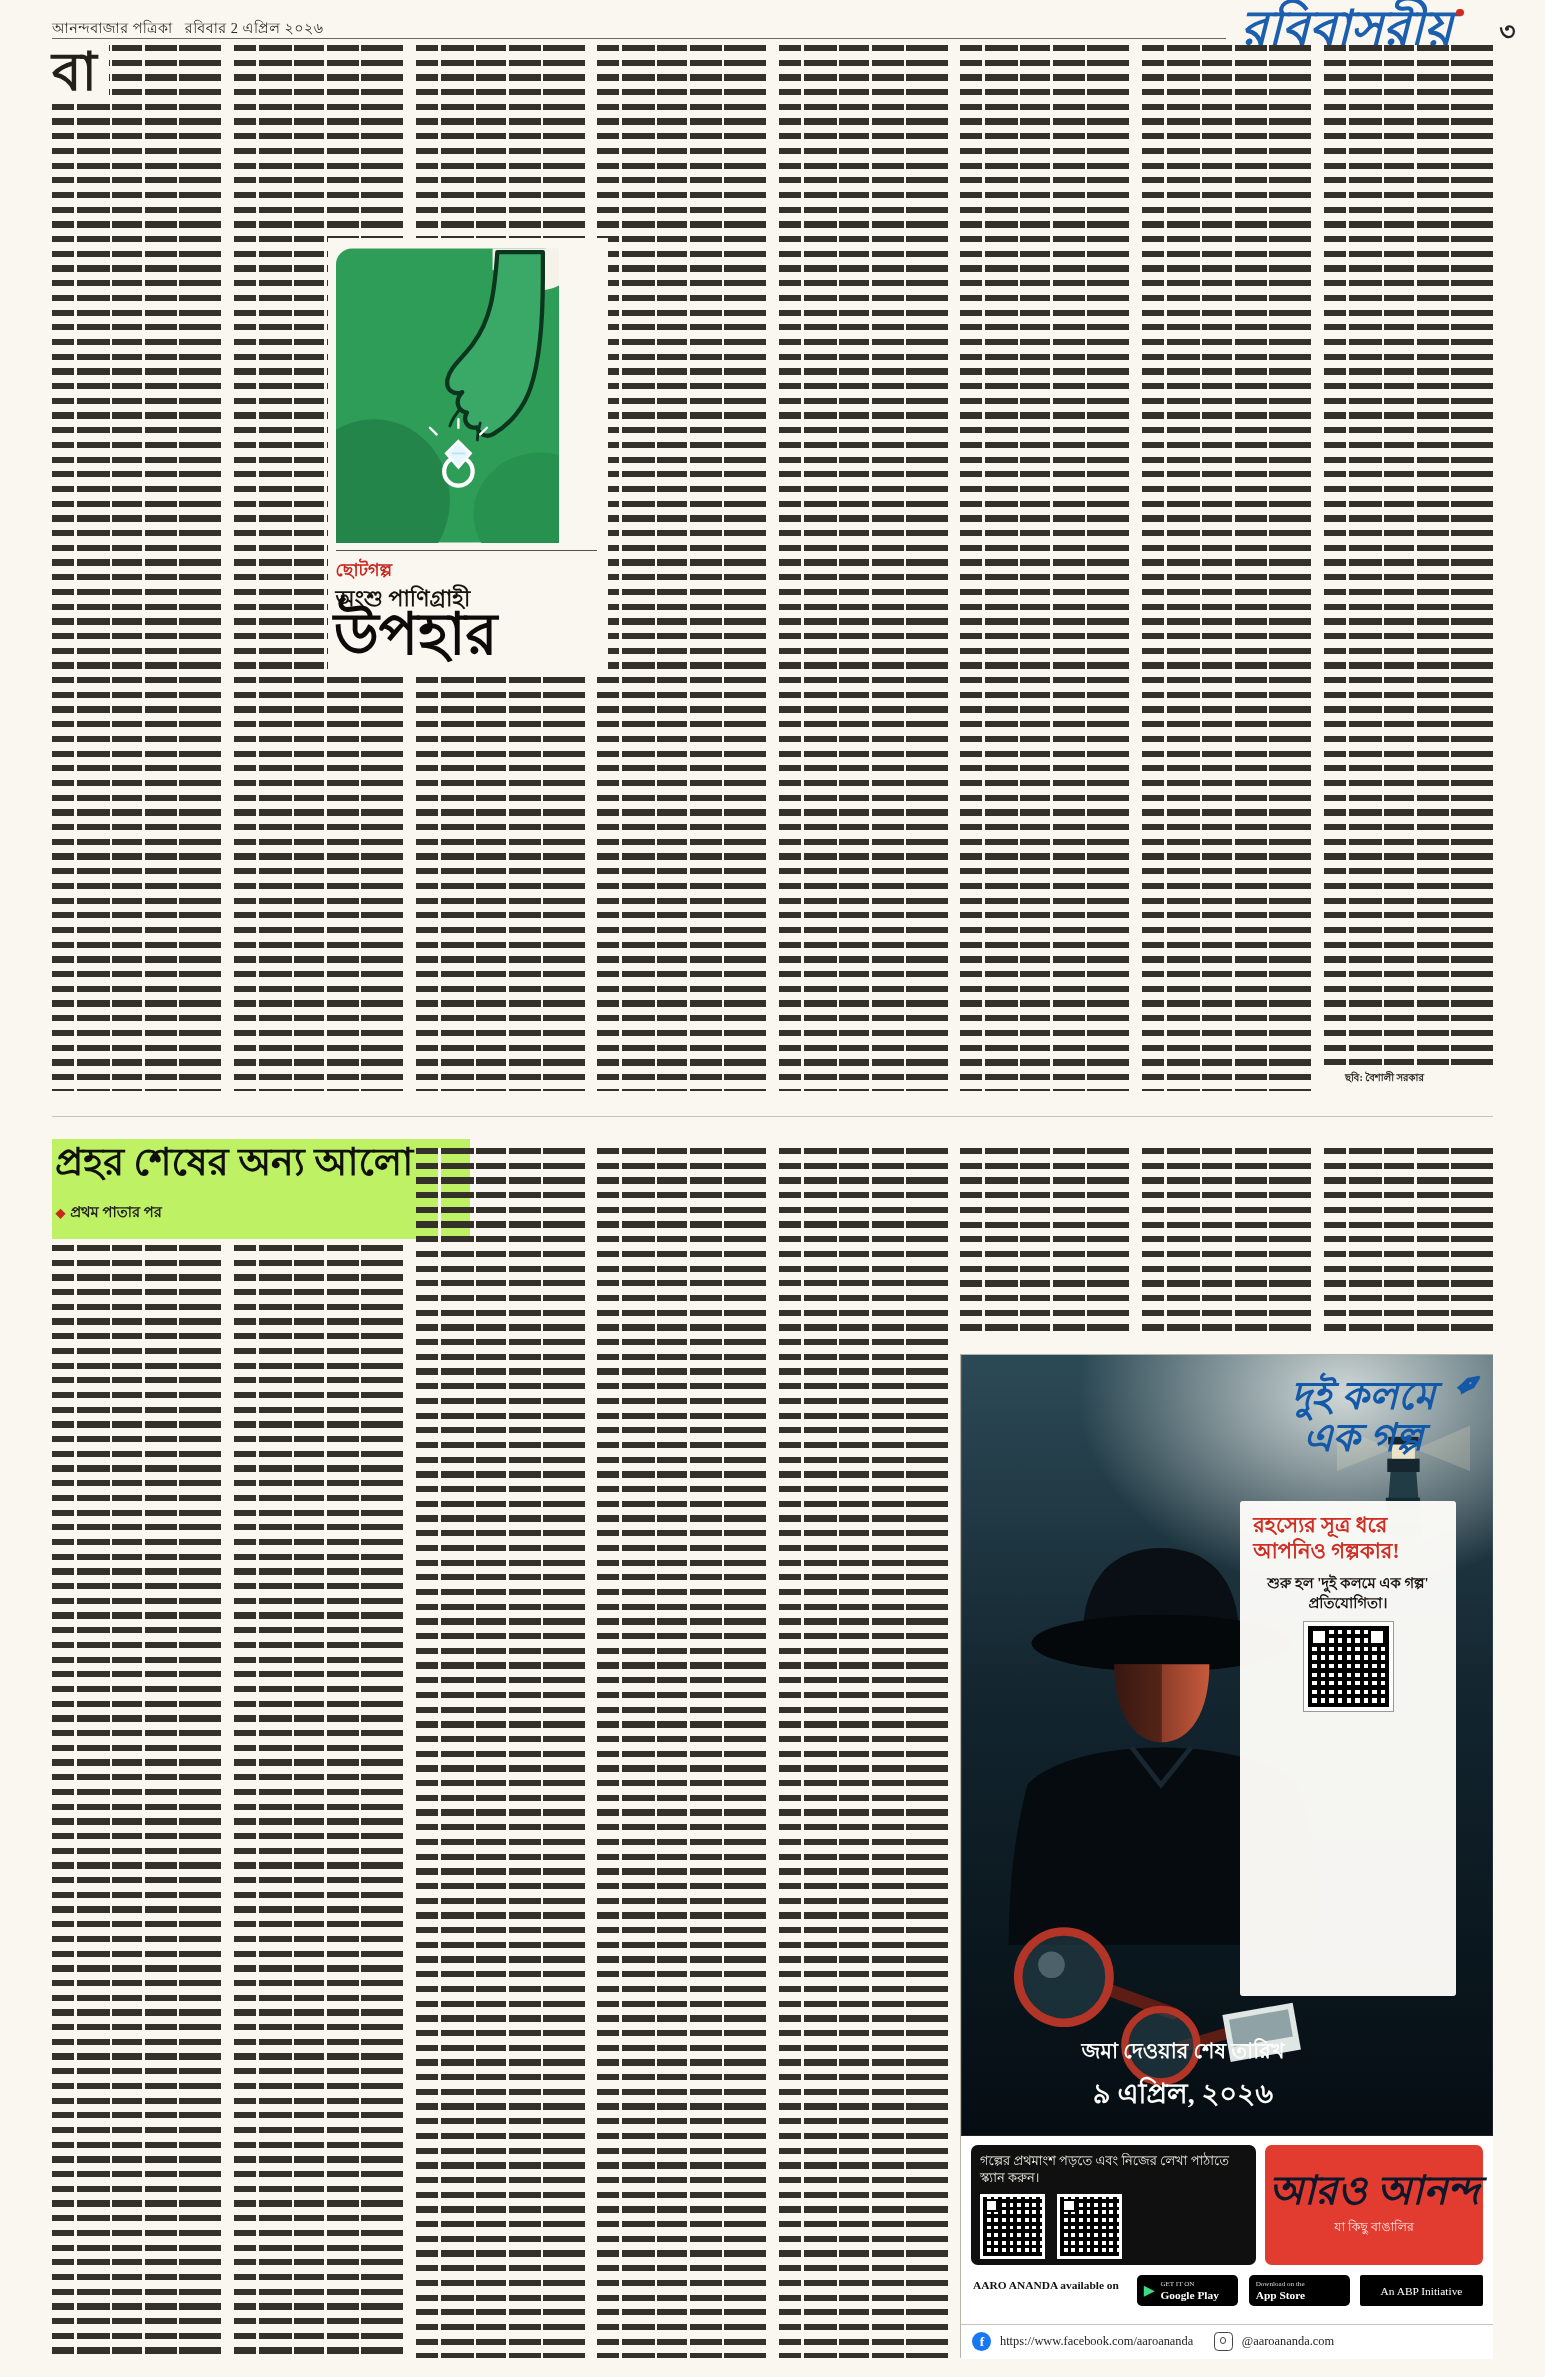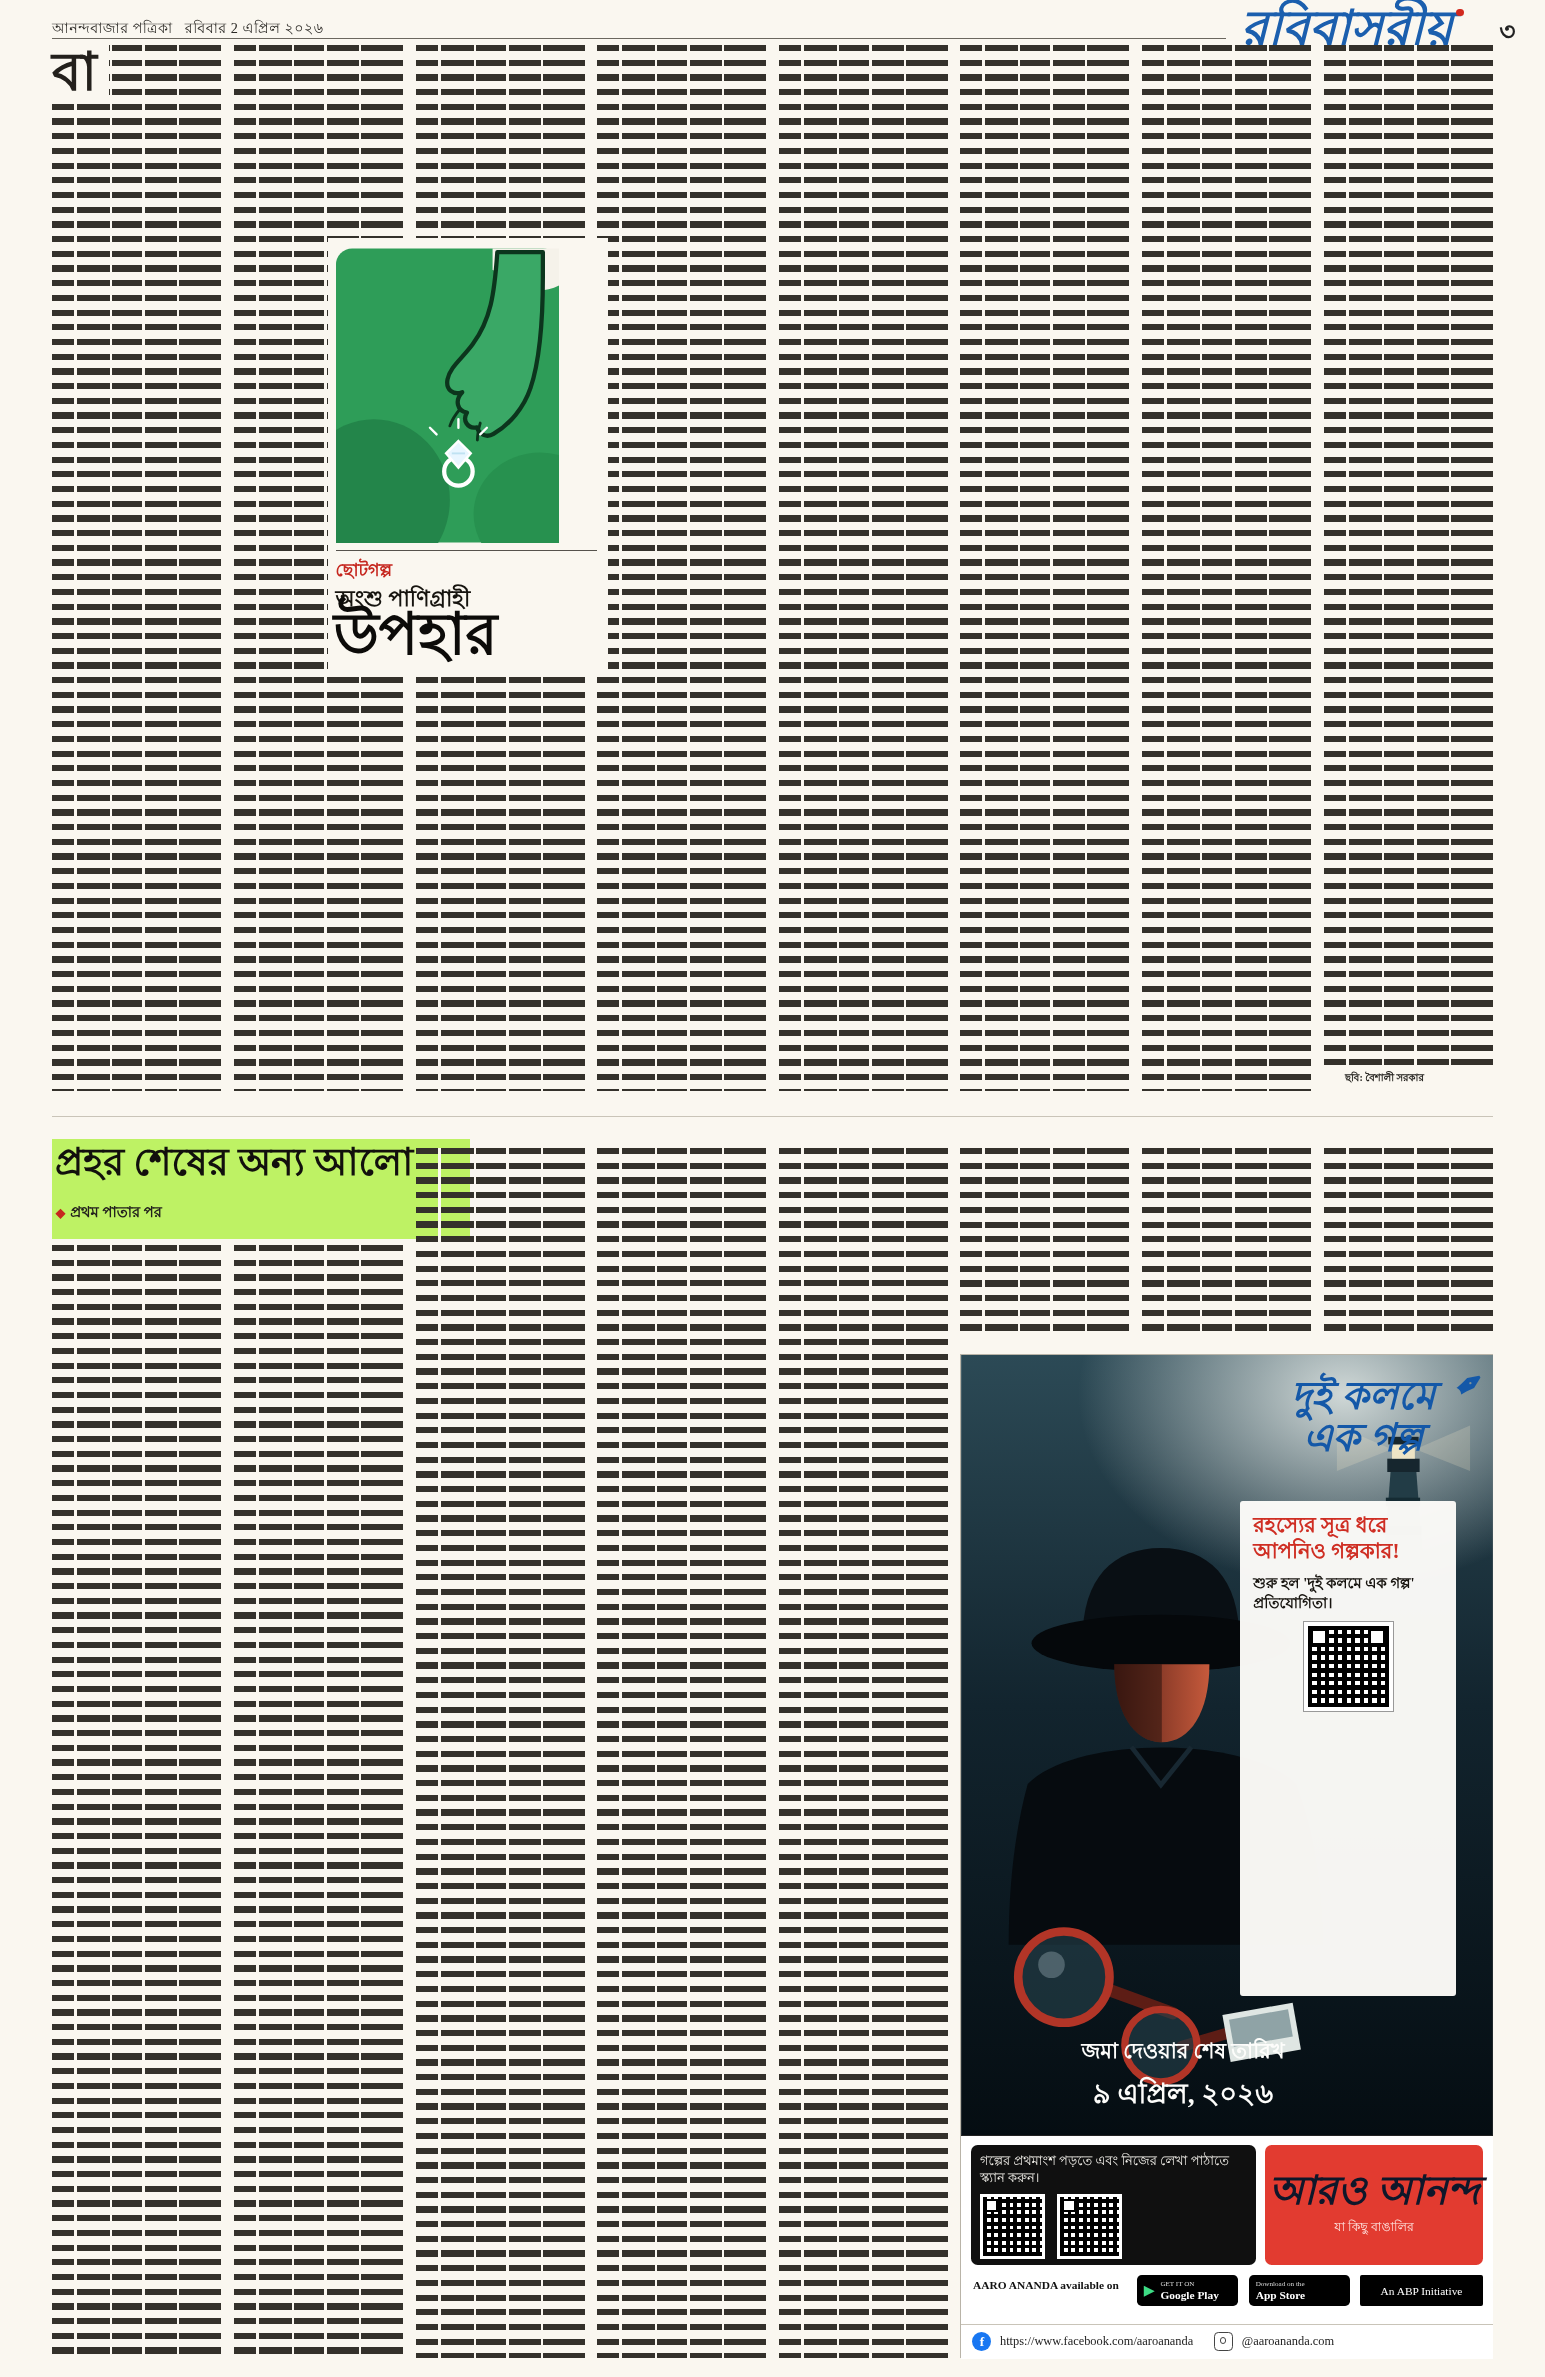--- a/index.html
+++ b/index.html
@@ -57,21 +57,21 @@
   .ad-creative{position:absolute;left:0;top:0;width:532px;height:780px;overflow:hidden;}
   .ad-script{position:absolute;left:283px;top:20px;width:238px;text-align:center;
      font-style:italic;font-weight:bold;color:#1458a8;line-height:1.08;}
   .ad-script .l1{font-size:39px;}
   .ad-script .l2{font-size:39px;}
   .pen{position:absolute;right:-2.9px;top:-8.6px;font-size:35px;color:#1458a8;
        transform:rotate(-35deg);font-style:normal;}
   .ad-panel{position:absolute;left:279px;top:146px;width:216px;height:495px;
      background:rgba(253,252,249,0.97);box-sizing:border-box;padding:12.4px 13.3px;border-radius:2.9px;}
   .ad-tagline{font-size:21px;font-weight:800;color:#cf2e23;line-height:1.2;margin-bottom:10.5px;}
-  .ad-intro{font-size:14.7px;font-weight:bold;color:#17140f;line-height:1.35;margin-bottom:7.6px;}
+  .ad-intro{font-size:14.7px;font-weight:bold;color:#17140f;line-height:1.35;margin-bottom:7.6px;text-align:center;}
   .ad-body{font-size:13.3px;color:#26231e;line-height:1.42;margin-bottom:10.5px;}
   .ad-qr{position:relative;width:81px;height:81px;margin:0 auto;border:4.8px solid #fff;
      outline:1px solid #999;
      background:
        repeating-linear-gradient(0deg,#000 0 4.3px,transparent 4.3px 8.6px),
        repeating-linear-gradient(90deg,#000 0 4.3px,#fff 4.3px 8.6px);}
   .ad-qr::before{content:"";position:absolute;left:2.4px;top:2.4px;width:12.4px;height:12.4px;
      background:#fff;border:3.3px solid #000;}
   .ad-qr::after{content:"";position:absolute;right:2.4px;top:2.4px;width:12.4px;height:12.4px;
      background:#fff;border:3.3px solid #000;}

